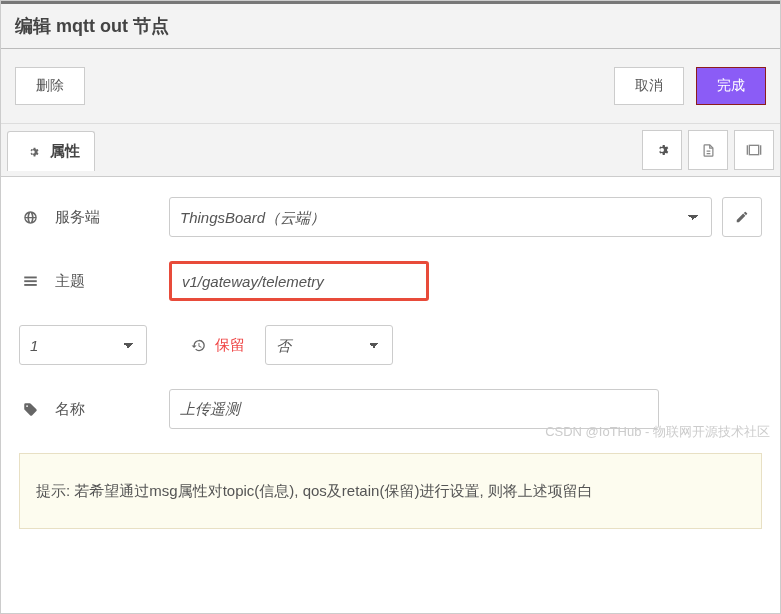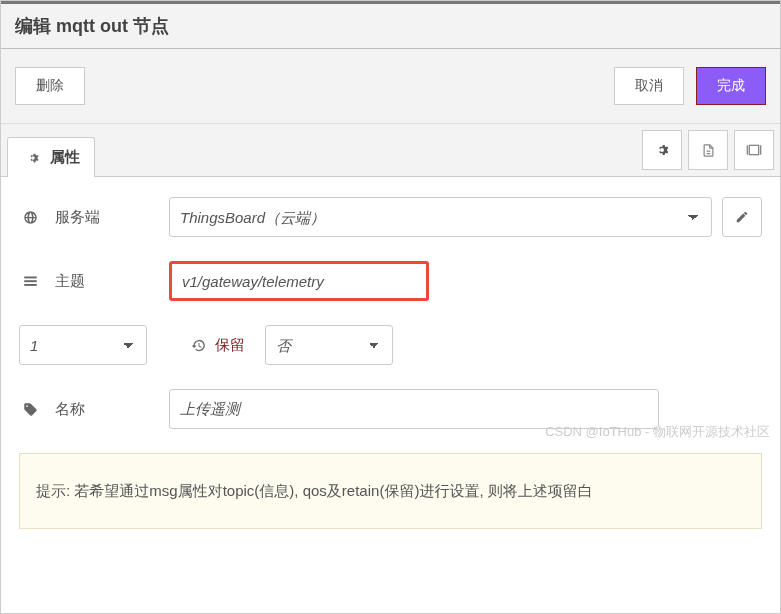--- a/index.html
+++ b/index.html
@@ -4,36 +4,36 @@
   <style>
     * { box-sizing: border-box; margin: 0; padding: 0; }
     body { font-family: -apple-system, "Helvetica Neue", Arial, "PingFang SC", "Microsoft YaHei", sans-serif; font-size: 14px; color: #333; background: #fff; width: 781px; height: 614px; overflow: hidden; border: 1px solid #ccc; }
     .header { background: #f3f3f3; border-bottom: 1px solid #bbb; padding: 10px 14px; display: flex; align-items: center; border-top: 3px solid #777; }
     .header-title { font-size: 18px; font-weight: bold; color: #444; }
     .action-bar { background: #f3f3f3; padding: 18px 14px; display: flex; align-items: center; border-bottom: 1px solid #ddd; }
     .btn { padding: 9px 20px; font-size: 14px; border: 1px solid #ccc; background: #fff; cursor: pointer; color: #555; }
     .btn-danger { background: #8b5cf6; color: #fff; border-color: #8c1c1c; }
     .spacer { flex: 1; }
     .mr { margin-right: 12px; }
-    .tab-bar { display: flex; align-items: flex-end; background: #f3f3f3; border-bottom: 1px solid #ccc; padding: 0 6px; }
+    .tab-bar { display: flex; align-items: flex-start; background: #f3f3f3; border-bottom: 1px solid #ccc; padding: 0 6px; }
     .tab { padding: 10px 14px; border: 1px solid #ccc; border-bottom: none; background: #fff; margin-top: 6px; display: flex; align-items: center; font-size: 15px; font-weight: bold; color: #444; position: relative; top: 1px; border-radius: 3px 3px 0 0; }
     .tab-spacer { flex: 1; }
     .tab-icons { display: flex; align-items: center; padding: 6px 0; }
     .icon-btn { width: 40px; height: 40px; border: 1px solid #ccc; background: #fff; margin-left: 6px; display: flex; align-items: center; justify-content: center; cursor: pointer; color: #888; font-size: 16px; }
     .icon-btn.active { color: #555; }
     .form-body { padding: 20px 18px; }
     .form-row { display: flex; align-items: center; margin-bottom: 24px; }
     .form-label { width: 150px; display: flex; align-items: center; color: #555; font-size: 15px; gap: 8px; }
     .label-icon { width: 22px; display: inline-flex; justify-content: center; color: #666; font-size: 15px; }
     .form-input, .form-select { border: 1px solid #ccc; padding: 8px 10px; font-size: 15px; color: #555; background: #fff; border-radius: 3px; height: 40px; font-style: italic; }
     .server-select { flex: 1; appearance: none; background-image: linear-gradient(45deg, transparent 50%, #555 50%), linear-gradient(135deg, #555 50%, transparent 50%); background-position: calc(100% - 18px) 17px, calc(100% - 13px) 17px; background-size: 5px 5px, 5px 5px; background-repeat: no-repeat; padding-right: 30px; }
     .edit-btn { width: 40px; height: 40px; border: 1px solid #ccc; background: #fff; margin-left: 10px; display: flex; align-items: center; justify-content: center; cursor: pointer; color: #666; border-radius: 3px; }
     .topic-input { flex: 0 0 260px; border: 3px solid #e84b3a; }
     .qos-row .form-select { width: 128px; margin-right: 40px; }
-    .retain-label { display: flex; align-items: center; color: #7f1d1d; margin-right: 20px; font-size: 15px; }
+    .retain-label { display: flex; align-items: center; color: #ef4444; margin-right: 20px; font-size: 15px; }
     .name-input { flex: 1; max-width: 490px; }
     .hint-box { border: 1px solid #e8e0c4; background: #fdfcef; padding: 24px 16px; color: #555; font-size: 15px; line-height: 1.7; margin-top: 4px; }
     .watermark { position: absolute; bottom: 6px; right: 10px; color: #ccc; font-size: 13px; }
     .page-wrap { position: relative; height: 446px; }
     svg { display: block; }
   </style>
 </head>
 <body>
 <div class="page-wrap">
 

